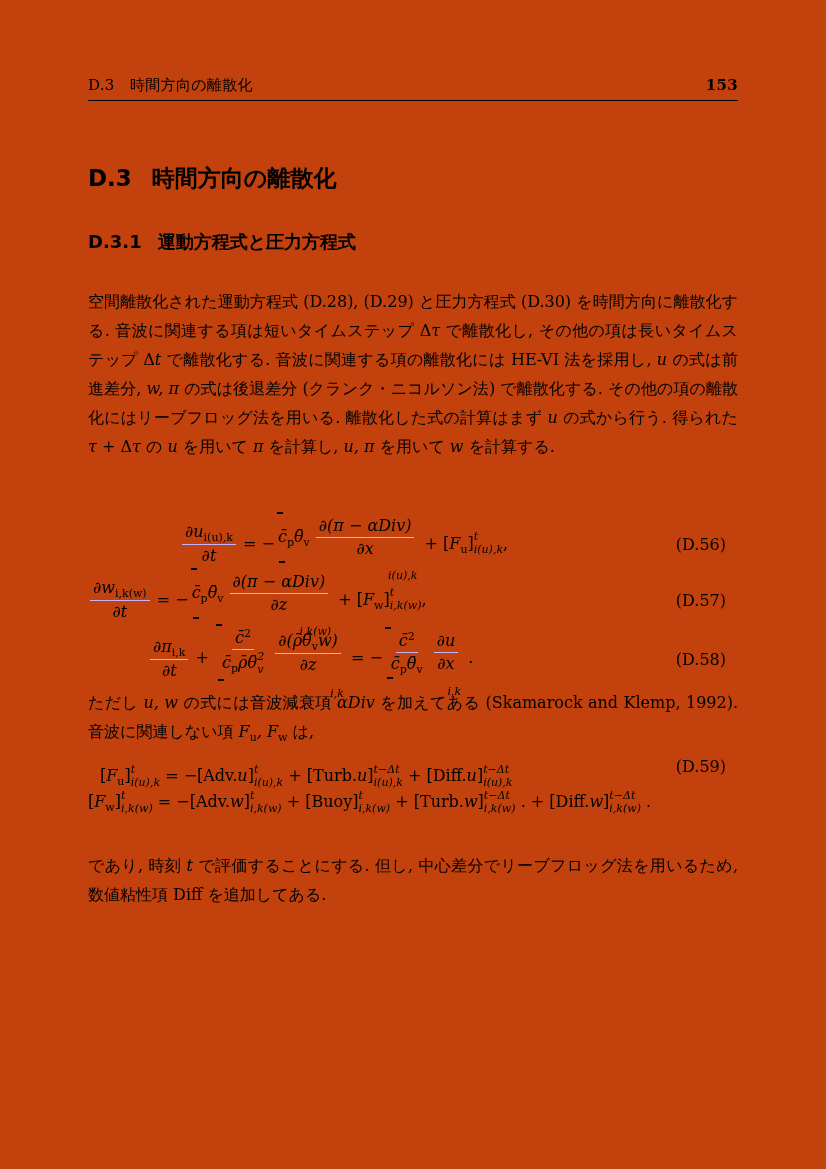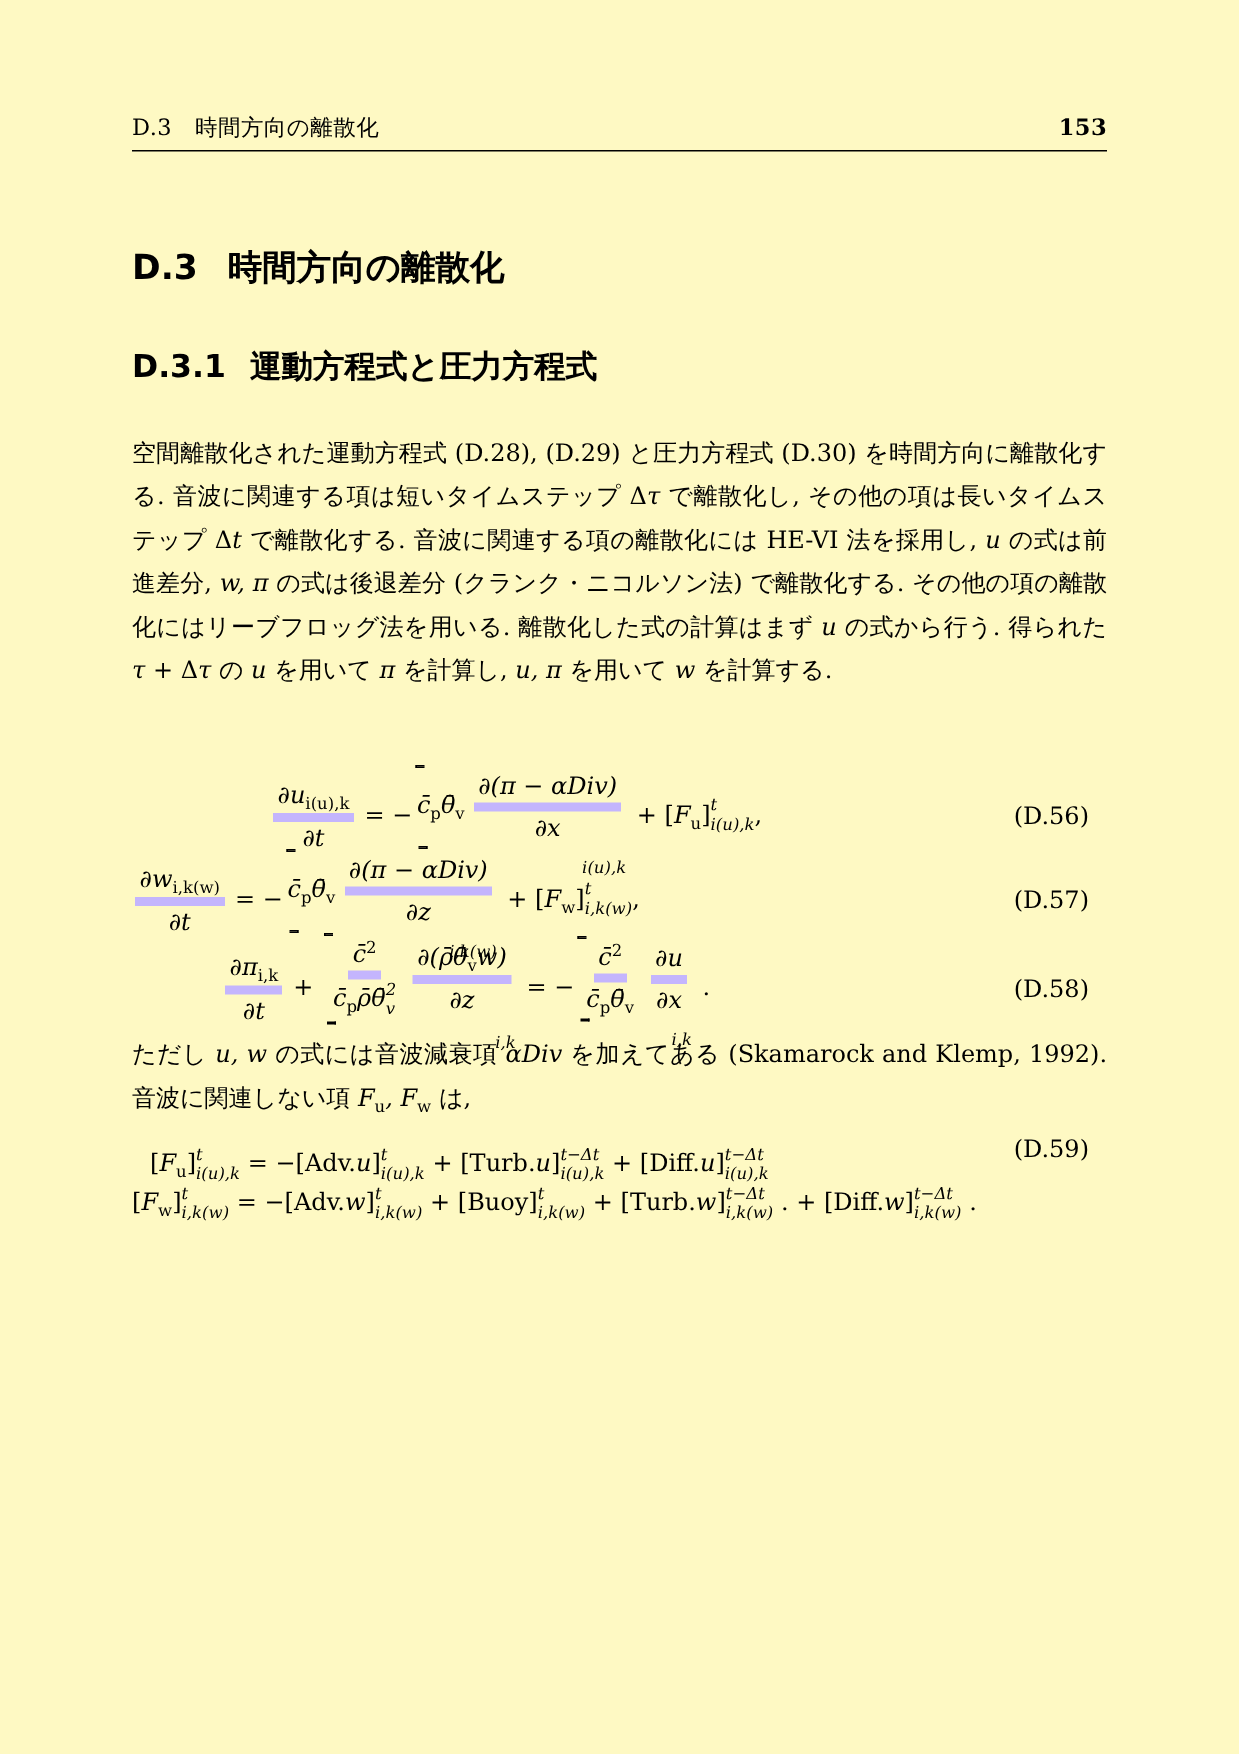--- a/index.html
+++ b/index.html
@@ -1,49 +1,49 @@
 <!DOCTYPE html>
 <html><head>
 <meta charset="utf-8">
 <title>D.3</title>
 <style>
   html,body{margin:0;padding:0;background:#e8e8e8;}
   .page{
     position:relative;width:826px;height:1169px;margin:0 auto;
-    background:#fef9c3;color:#000;
+    background:#c2410c;color:#000;
     font-family:"DejaVu Serif","Liberation Serif",serif;
     overflow:hidden;
   }
   .abs{position:absolute;left:88px;width:650px;}
   
   .running-head{top:76px;display:flex;justify-content:space-between;align-items:baseline;
     font-size:15px;letter-spacing:0.3px;}
   .running-head .pagenum{font-weight:bold;font-size:15px;}
   .head-rule{top:100px;height:1px;background:#000;}
   
   .sec-heading{top:163px;font-family:"DejaVu Sans","Liberation Sans",sans-serif;
     font-weight:bold;font-size:23px;margin:0;}
   .sec-heading .sec-num{margin-right:20px;}
   .subsec-heading{top:230px;font-family:"DejaVu Sans","Liberation Sans",sans-serif;
-    font-weight:bold;font-size:21px;margin:0;}
+    font-weight:bold;font-size:18px;margin:0;}
   .subsec-heading .sec-num{margin-right:16px;}
   
   .para{margin:0;text-align:justify;font-size:16px;line-height:29px;}
   .p1{top:287px;} .p2{top:459px;} .p3{top:688px;} .p4{top:851px;}
   
   .m-i{font-style:italic;}
   .m-r{font-style:normal;}
   .m-t{font-style:normal;}
   .m-sub{font-size:11px;vertical-align:-4px;line-height:1;}
   .m-sup{font-size:11px;vertical-align:6px;line-height:1;}
   .m-ss{display:inline-flex;flex-direction:column;align-items:flex-start;
     font-size:11px;line-height:1.15;vertical-align:middle;font-style:italic;}
   .m-frac{display:inline-flex;flex-direction:column;align-items:center;
     vertical-align:middle;margin:0 2px;line-height:1.25;}
-  .m-num{display:block;text-align:center;padding:0 3px 1px 3px;border-bottom:6px solid #c4b5fd;}
+  .m-num{display:block;text-align:center;padding:0 3px 1px 3px;border-bottom:1px solid #c4b5fd;}
   .m-den{display:block;text-align:center;padding:1px 3px 0 3px;}
   .m-brgroup{display:inline-flex;align-items:center;vertical-align:middle;margin:0 2px;flex-direction:column;}
   .m-brk{align-self:stretch;width:5px;}
   .m-brk.l{border-left:1.5px solid #000;border-top:1.5px solid #000;border-bottom:1.5px solid #000;margin-right:2px;}
   .m-brk.r{border-right:1.5px solid #000;border-top:1.5px solid #000;border-bottom:1.5px solid #000;margin-left:2px;}
   .m-brc{display:inline-block;padding:2px 1px;}
   .m-brsub{font-size:11px;font-style:italic;align-self:flex-end;transform:translateY(45%);margin-left:1px;}
   .m-spc{display:inline-block;}
   
   .eqblock{font-size:16px;}
@@ -182,14 +182,15 @@
           </span><span class="m-t"> + [</span><span class="m-r">Turb.</span><span class="m-i">w</span><span class="m-t">]</span><span class="m-ss">
             <span class="m-ss-sup">t−Δt</span>
             <span class="m-ss-sub">i,k(w)</span>
           </span><span class="m-t"> . + [</span><span class="m-r">Diff.</span><span class="m-i">w</span><span class="m-t">]</span><span class="m-ss">
             <span class="m-ss-sup">t−Δt</span>
             <span class="m-ss-sub">i,k(w)</span>
           </span><span class="m-t"> .</span></span>
     </div>
   </div>
 
+  <p class="abs para p4"><span class="m-t">であり, 時刻 </span><span class="m-i">t</span><span class="m-t"> で評価することにする. 但し, 中心差分でリーブフロッグ法を用いるため, 数値粘性項 Diff を追加してある.</span></p>
 
 </div>
 
 </body></html>

